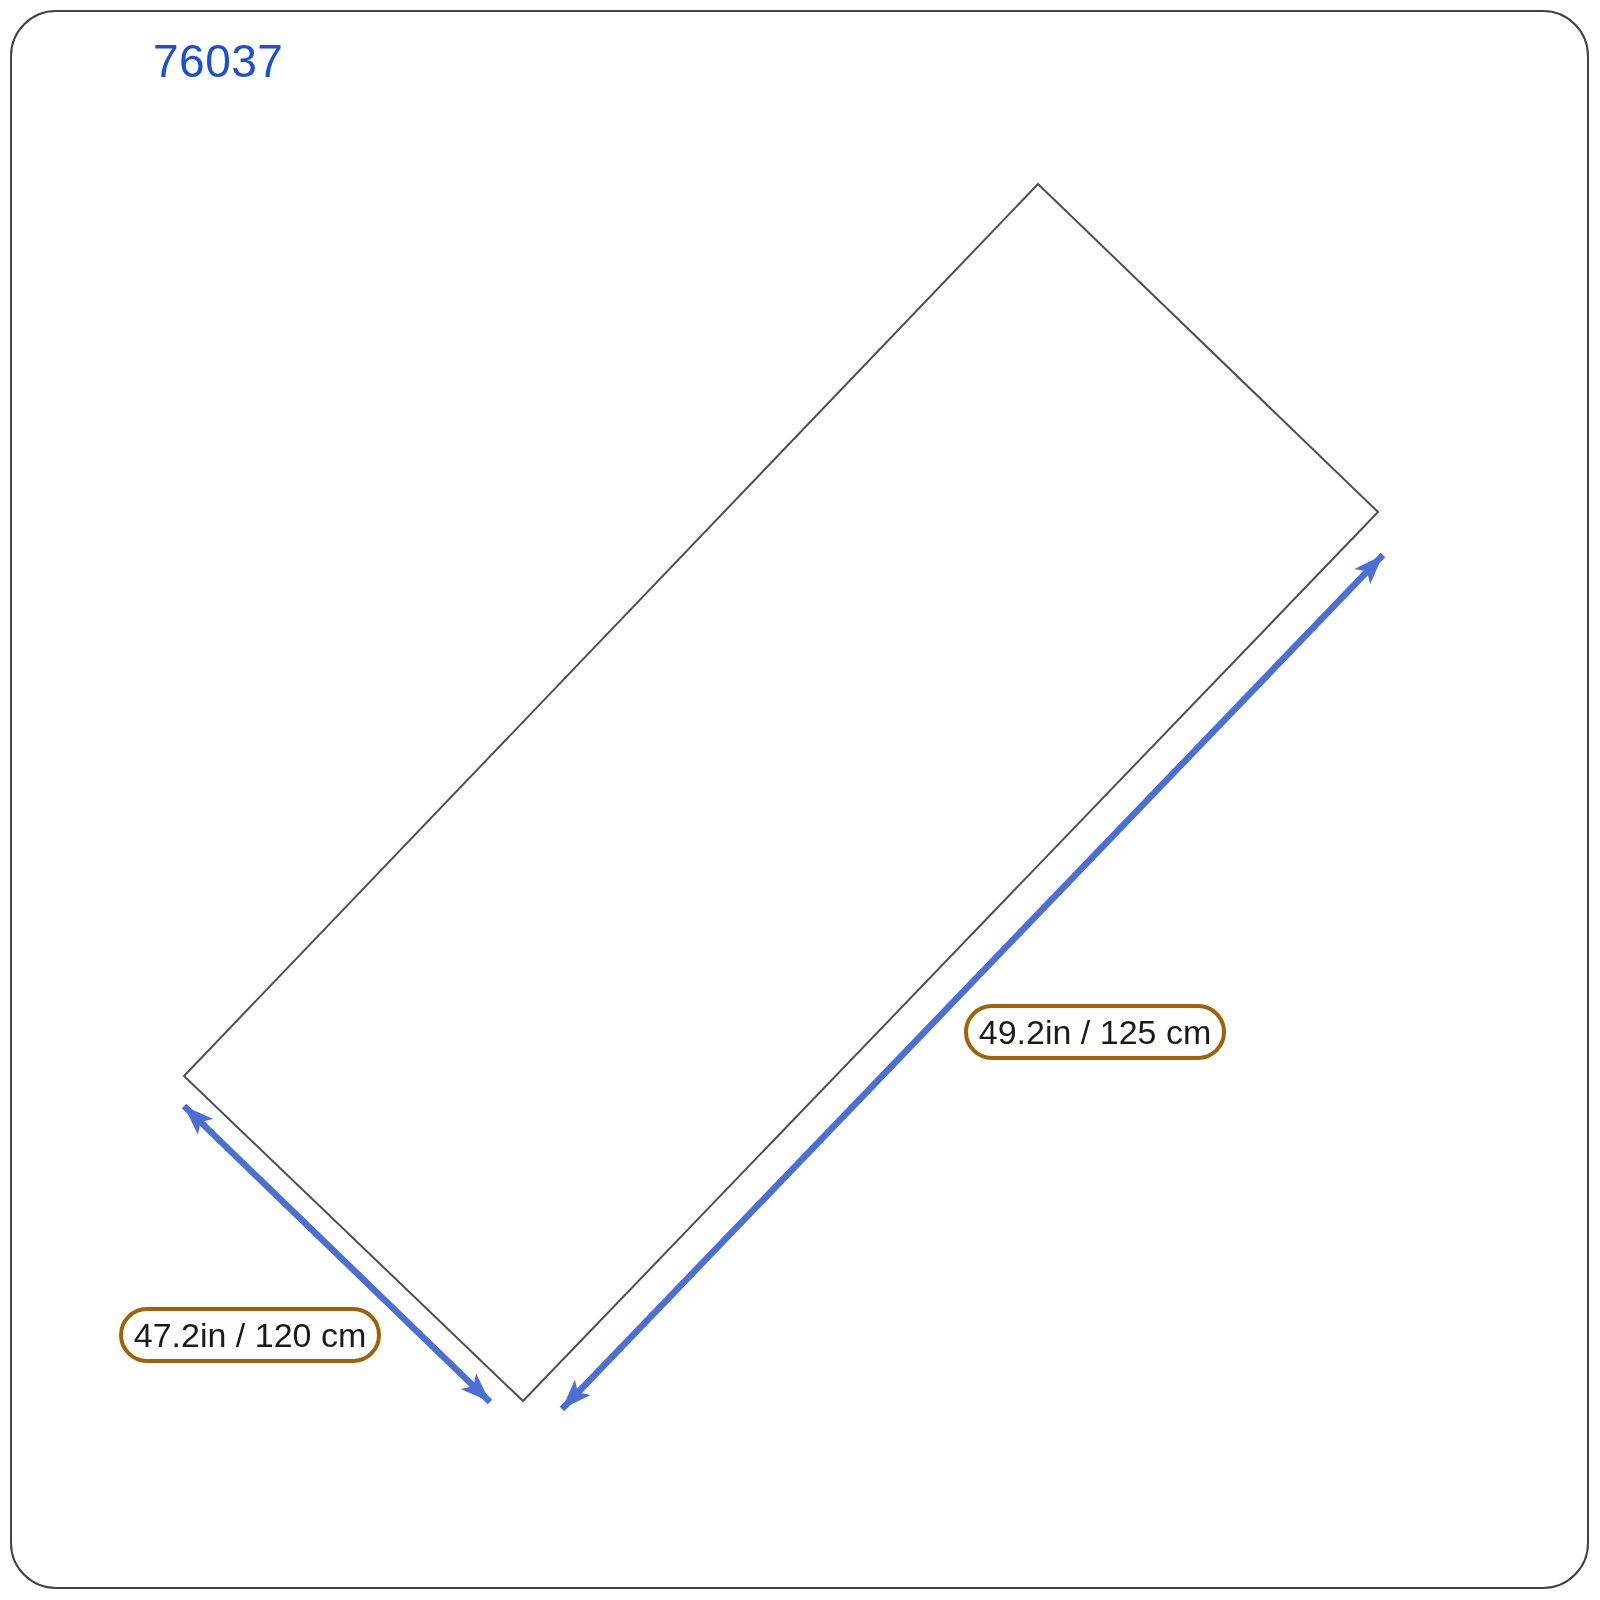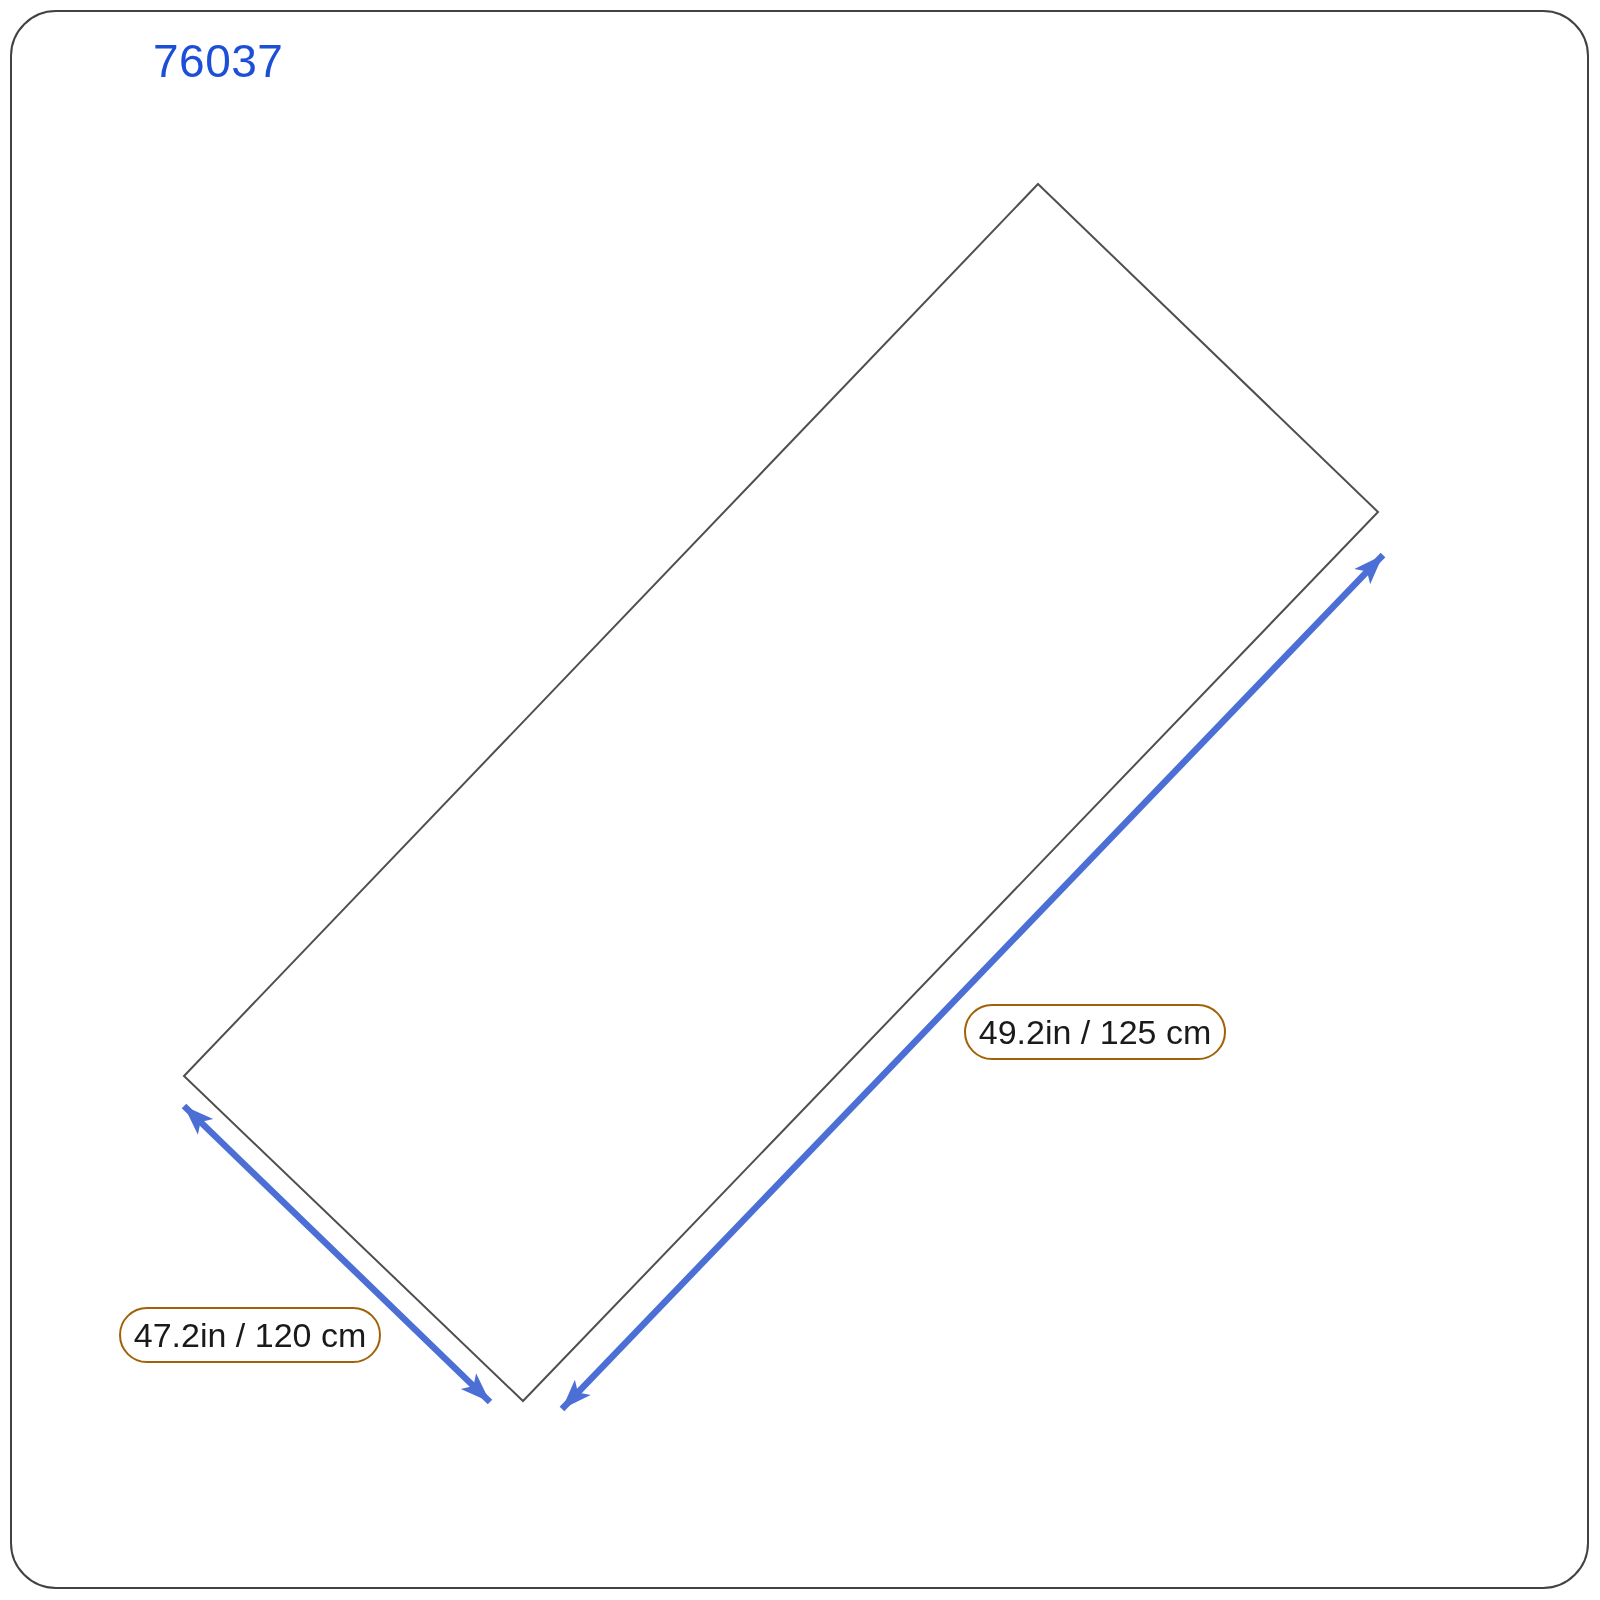--- a/index.html
+++ b/index.html
@@ -45,21 +45,21 @@
     width: 1600px;
     height: 1600px;
   }
   .dim-label {
     position: absolute;
     display: flex;
     align-items: center;
     justify-content: center;
     box-sizing: border-box;
     background: #ffffff;
-    border: 2px solid #a16207;
+    border: 4px solid #a16207;
     border-radius: 30px;
     font-size: 34px;
     color: #1a1a1a;
     white-space: nowrap;
   }
   .dim-label-long {
     left: 964px;
     top: 1004px;
     width: 262px;
     height: 56px;

